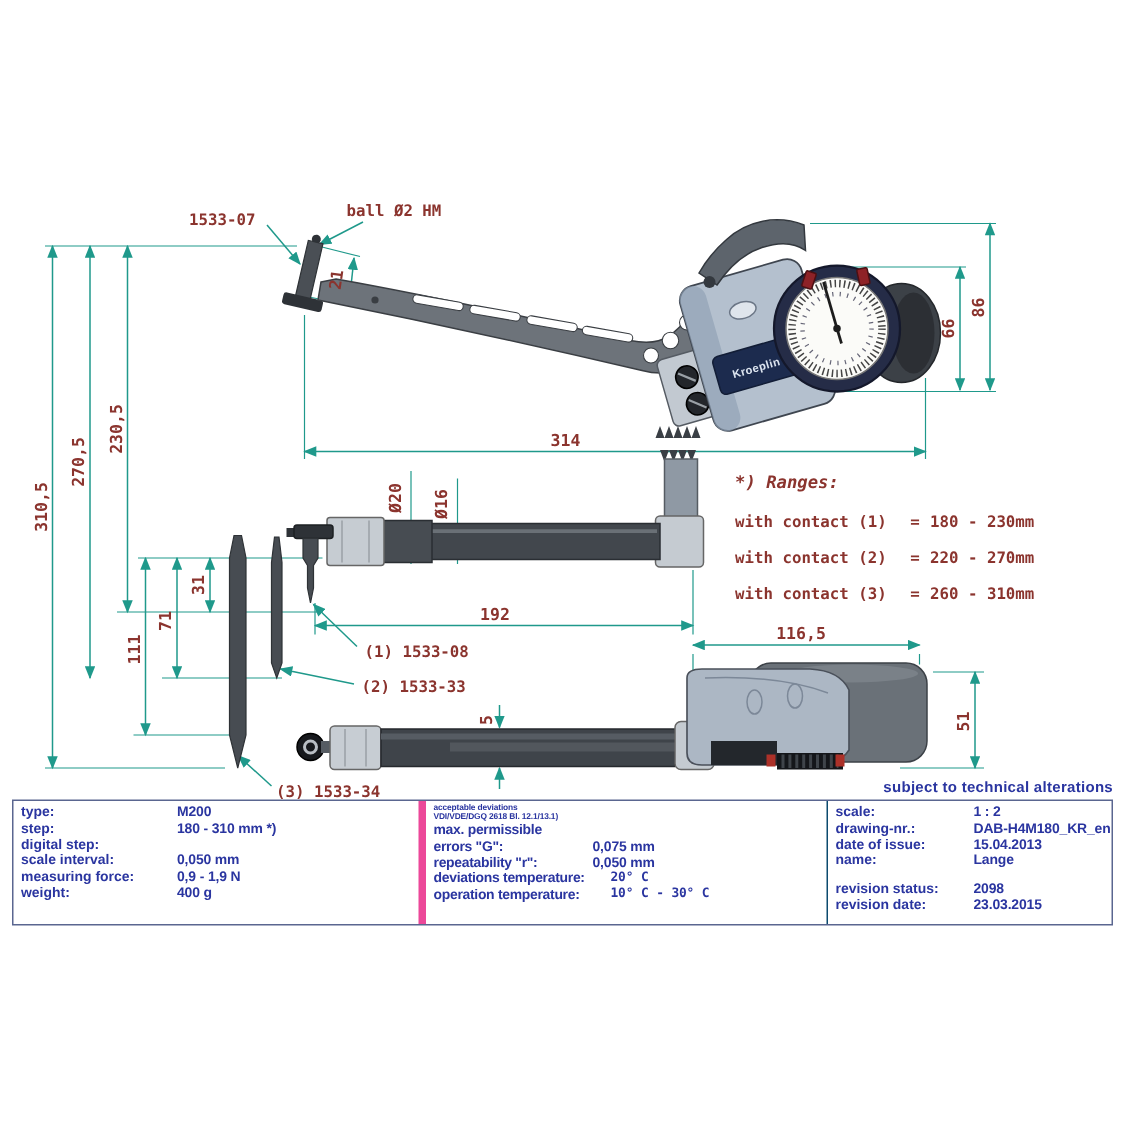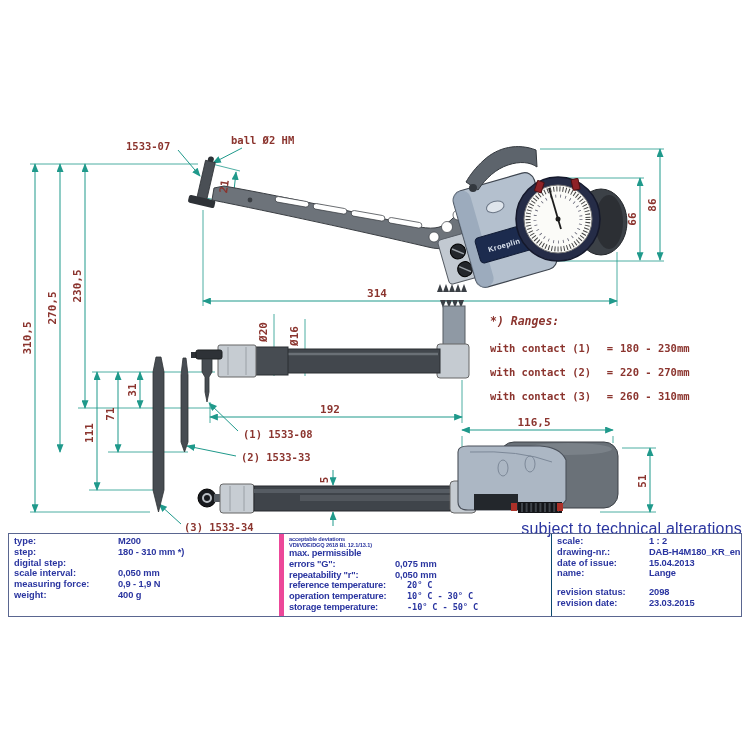--- a/index.html
+++ b/index.html
@@ -12,22 +12,22 @@
 
   
   .ranges{position:absolute;left:490px;top:314px;width:240px;color:#8b342e;
           font-family:"DejaVu Sans Mono",monospace;font-weight:bold;}
   .ranges-heading{font-size:11.5px;margin-bottom:8px;font-style:italic;}
   .ranges-row{font-size:10.5px;line-height:24px;white-space:nowrap;}
   .ranges-row .rl{display:inline-block;width:110px;}
   .ranges-row .eq{display:inline-block;width:20px;text-align:center;}
 
   
-  .subject{position:absolute;right:8px;top:520px;color:#2a35a0;font-weight:normal;
-           font-size:16px;letter-spacing:.2px;}
+  .subject{position:absolute;right:8px;top:520px;color:#2a35a0;font-weight:bold;
+           font-size:10px;letter-spacing:.2px;}
 
   
   .spec{position:absolute;left:8px;top:533px;width:732px;height:82px;
         border:1.5px solid #5a6690;color:#2a35a0;font-size:9.3px;font-weight:bold;
         display:flex;}
   .col{box-sizing:border-box;padding:2px 0 0 5px;}
   .col1{width:275px;border-right:5px solid #ec4899;}
   .col2{width:268px;border-right:1px solid #0c4a6e;}
   .col3{flex:1;}
   .trow{display:flex;line-height:10.8px;white-space:nowrap;}
@@ -289,31 +289,27 @@
         </div>
     <div class="trow">
           <span class="tlabel">errors "G":</span>
           <span class="tval">0,075 mm</span>
         </div>
     <div class="trow">
           <span class="tlabel">repeatability "r":</span>
           <span class="tval">0,050 mm</span>
         </div>
     <div class="trow">
-          <span class="tlabel">reference temperature:</span>
+          <span class="tlabel">deviations temperature:</span>
           <span class="tval tech">20° C</span>
         </div>
     <div class="trow">
           <span class="tlabel">operation temperature:</span>
           <span class="tval tech">10° C - 30° C</span>
         </div>
-    <div class="trow">
-          <span class="tlabel">storage temperature:</span>
-          <span class="tval tech">-10° C - 50° C</span>
-        </div>
   </div>
   <div class="col col3">
     <div class="trow">
           <span class="tlabel">scale:</span>
           <span class="tval">1 : 2</span>
         </div>
     <div class="trow">
           <span class="tlabel">drawing-nr.:</span>
           <span class="tval">DAB-H4M180_KR_en</span>
         </div>

